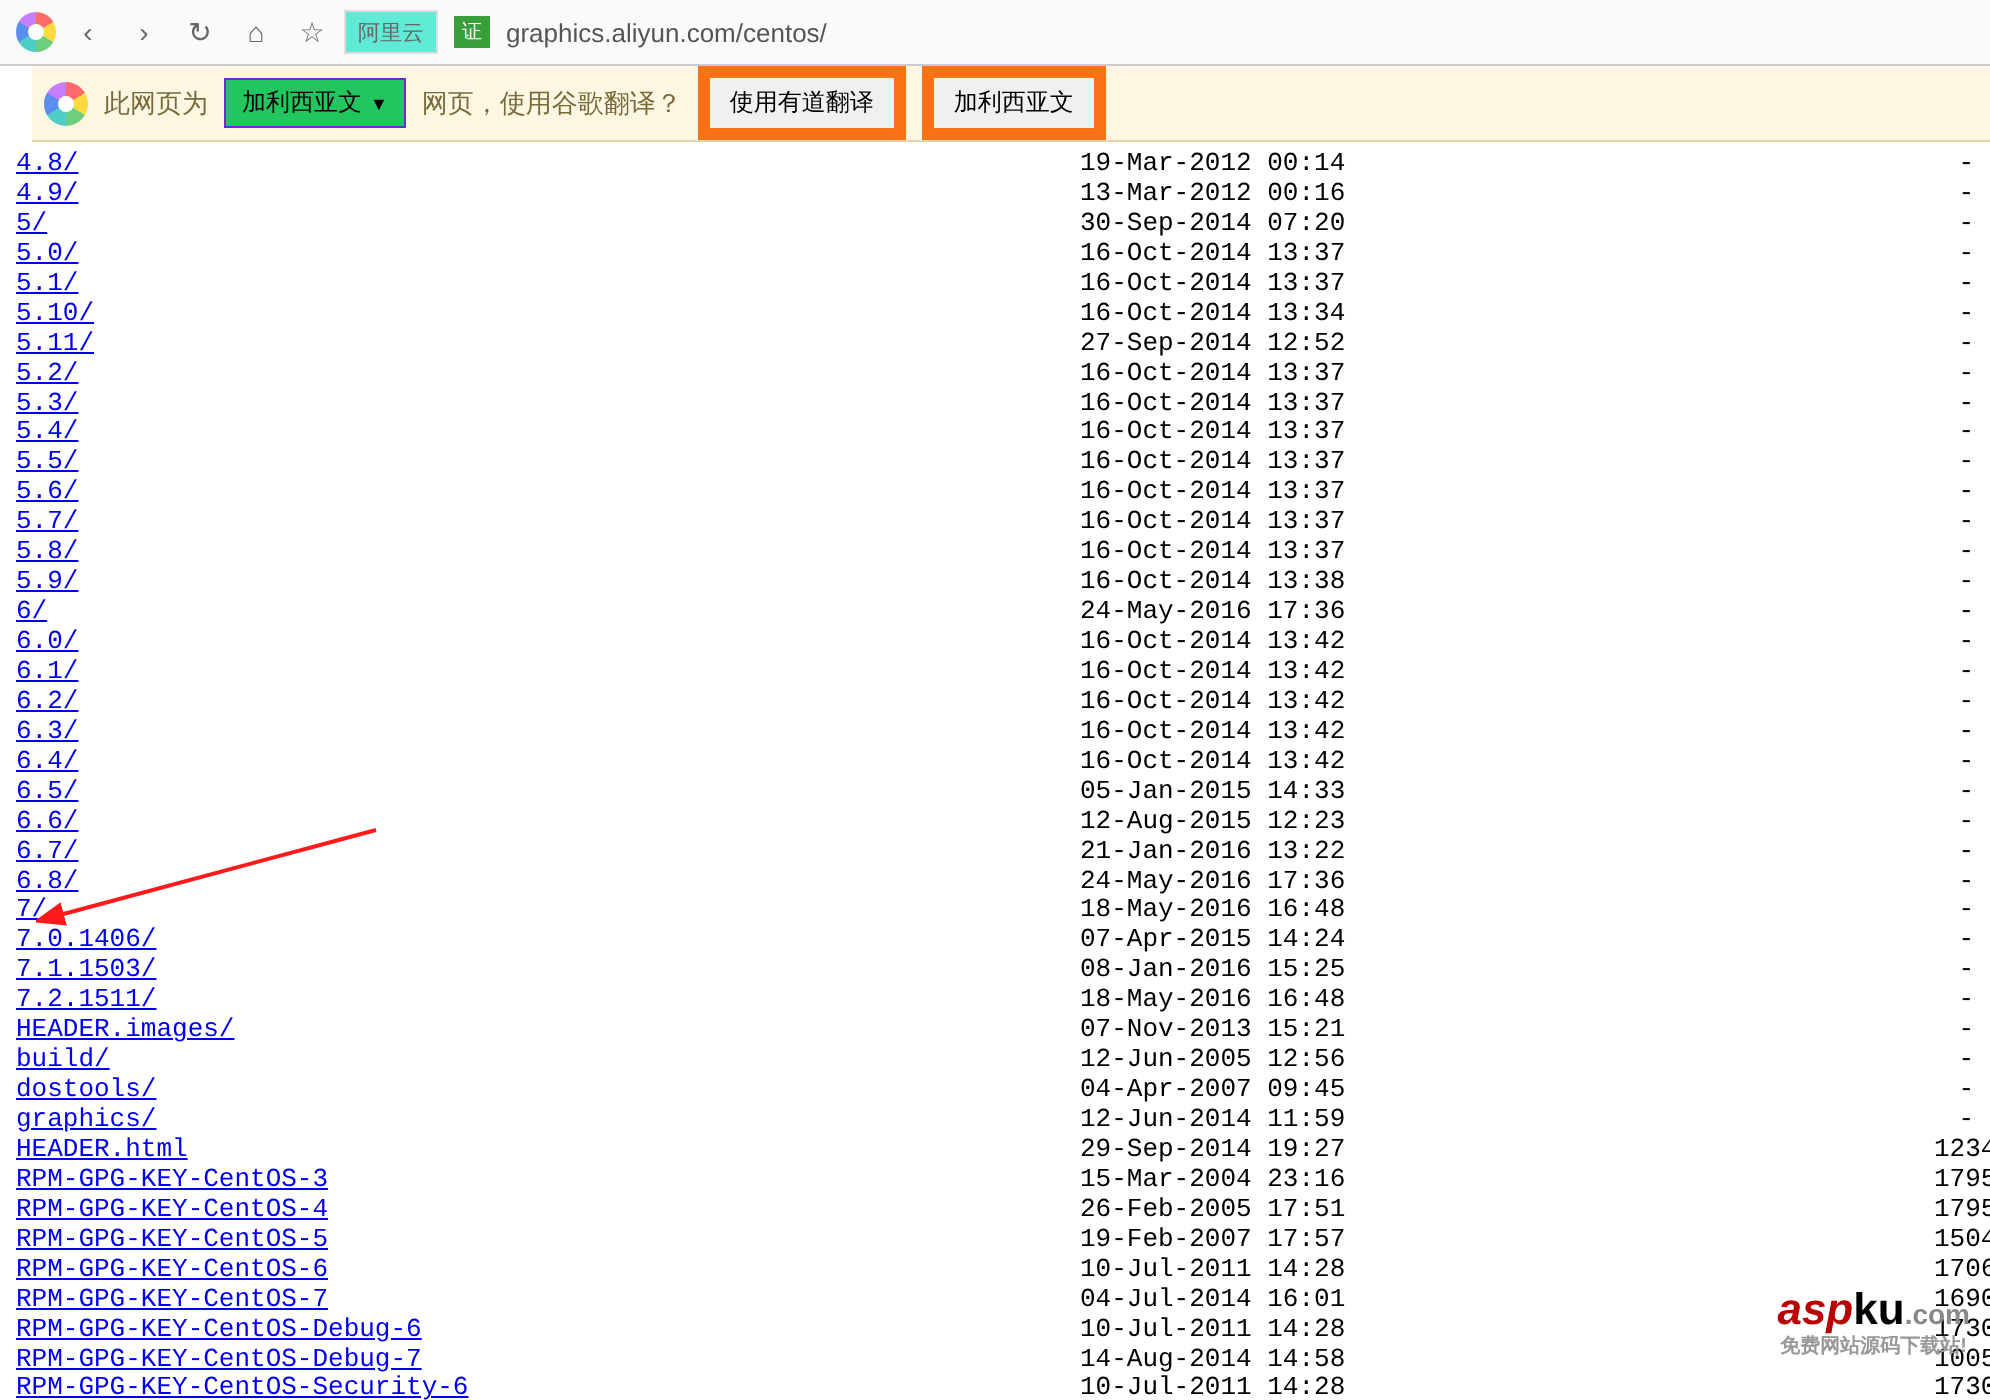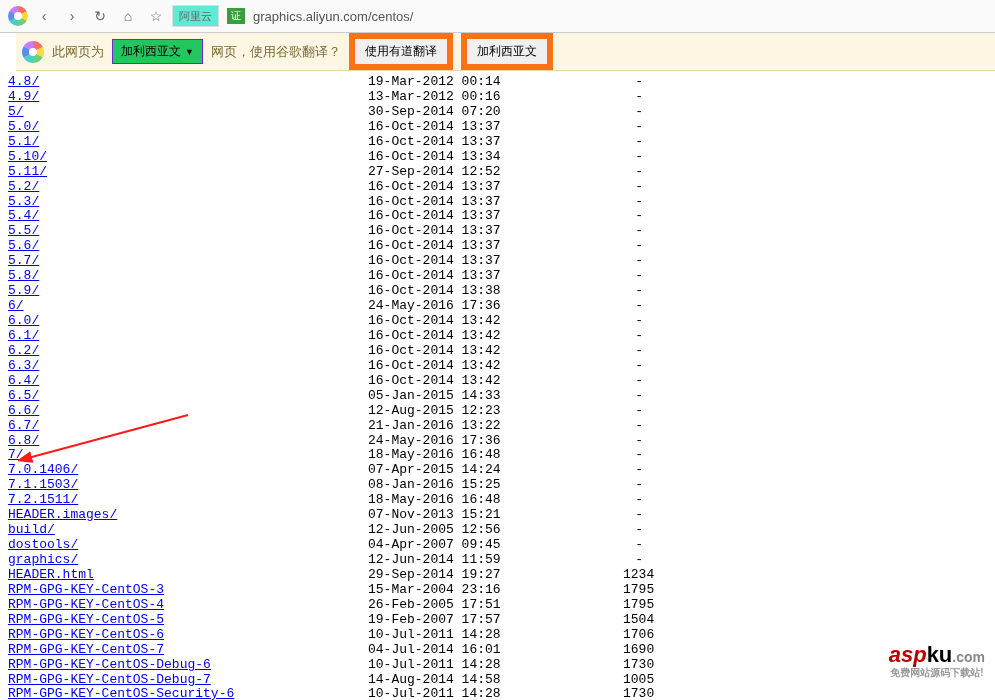--- a/index.html
+++ b/index.html
@@ -14,21 +14,21 @@
 .url-text { color: #555; font-size: 13px; }
 
 .translate-bar { height: 38px; background: #fdf6e3; border-bottom: 1px solid #e6d9a8; display: flex; align-items: center; padding: 0 6px; gap: 8px; margin-left: 16px; }
 .translate-bar .circle-logo { width: 22px; height: 22px; }
 .tb-text { color: #7a6a3a; font-size: 13px; }
 .lang-select { border: 1px solid #6d28d9; background: #22c55e; padding: 3px 8px; font-size: 12px; display: flex; align-items: center; gap: 4px; cursor: pointer; }
 .lang-select .caret { font-size: 9px; }
 .tb-btn { border: 6px solid #f97316; background: #f0f0f0; padding: 4px 10px; font-size: 12px; cursor: pointer; }
 
 .listing { padding: 4px 8px; font-family: 'Courier New', monospace; font-size: 13px; white-space: pre; line-height: 1.15; }
-.listing .row { display: flex; }
+.listing .row { display: flex; justify-content: space-between; }
 .listing .name { width: 360px; }
 .listing .name a { color: #0000ee; text-decoration: underline; }
 .listing .date { width: 255px; }
 .listing .size { width: 20px; text-align: right; }
 
 .arrow-annotation { position: absolute; pointer-events: none; z-index: 5; }
 
 .watermark { position: absolute; right: 10px; bottom: 20px; font-weight: bold; font-family: Arial; }
 .watermark .a1 { color: #b00; font-size: 22px; font-style: italic; }
 .watermark .a2 { color: #000; font-size: 22px; font-weight: bold; }

